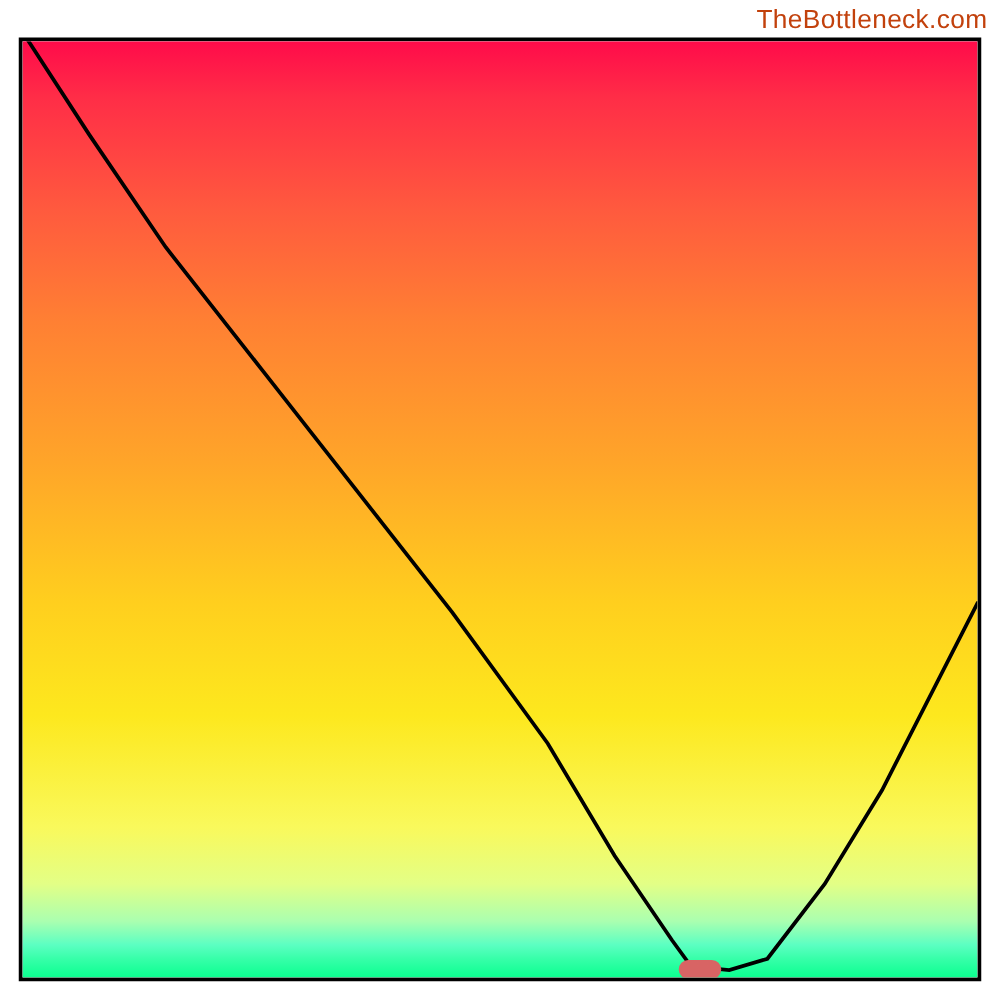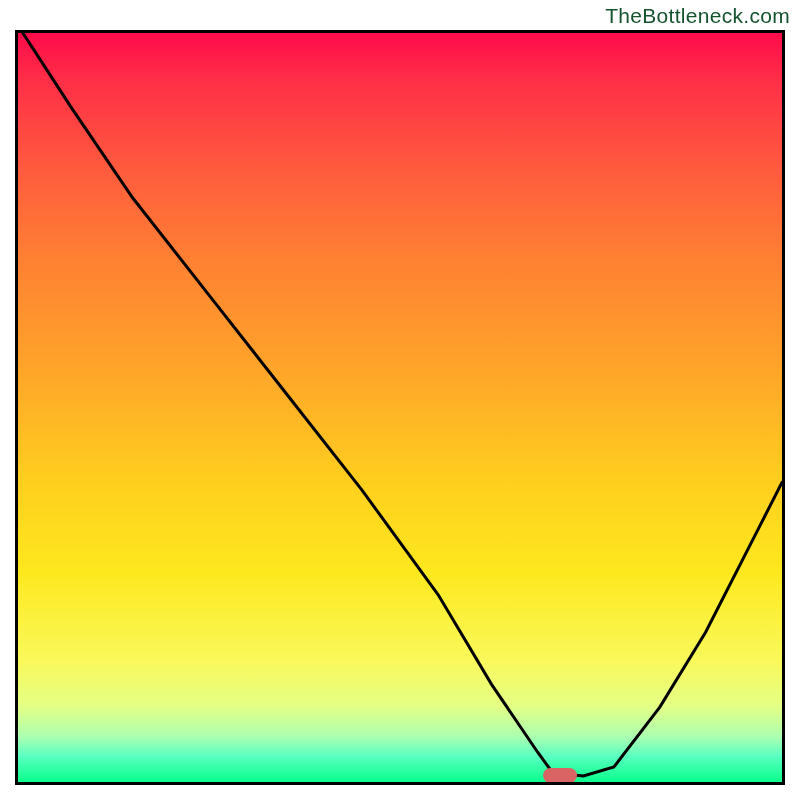--- a/index.html
+++ b/index.html
@@ -8,21 +8,21 @@
     width: 800px;
     height: 800px;
     background: #ffffff;
     font-family: Arial, Helvetica, sans-serif;
     overflow: hidden;
   }
   .watermark {
     position: absolute;
     top: 4px;
     right: 10px;
-    color: #14532d;
+    color: #c2410c;
     font-size: 21px;
     letter-spacing: 0.3px;
     font-weight: 500;
   }
   .plot-area {
     position: absolute;
     top: 30px;
     left: 15px;
     width: 770px;
     height: 755px;

